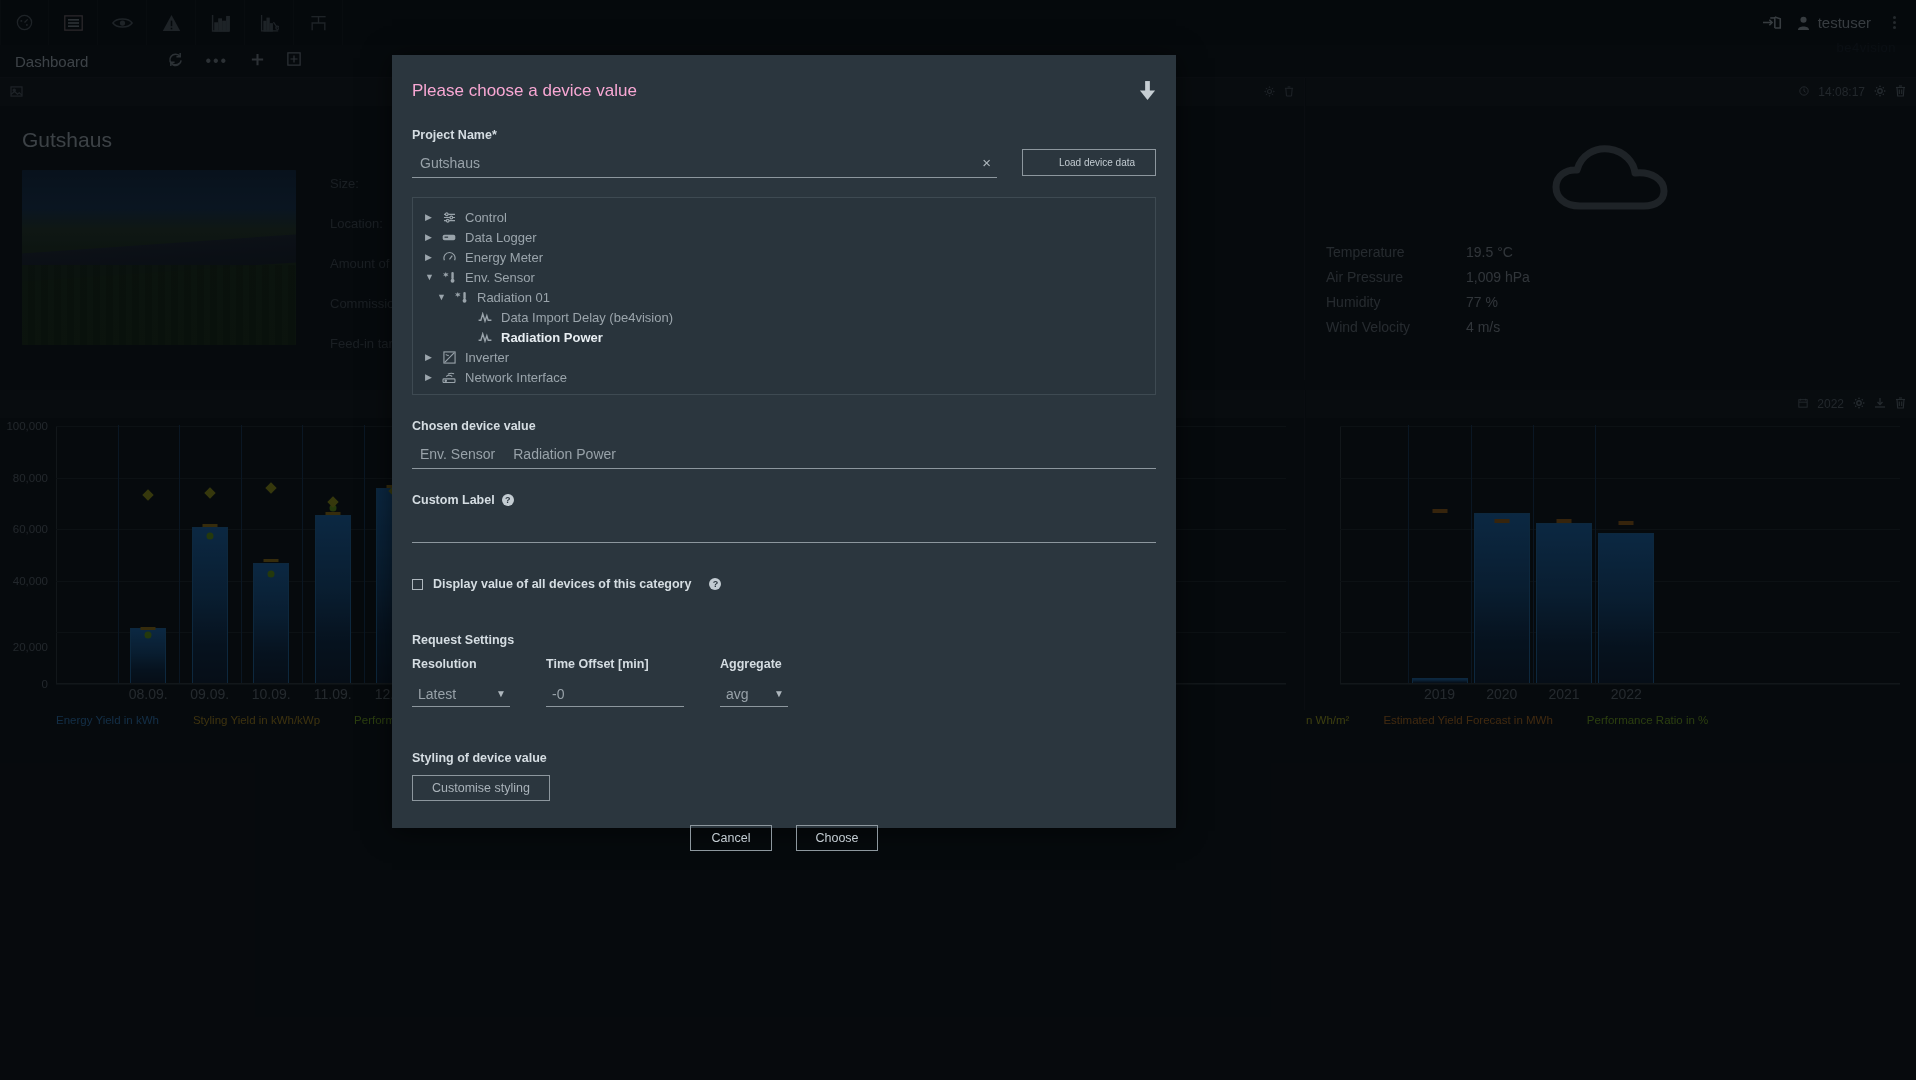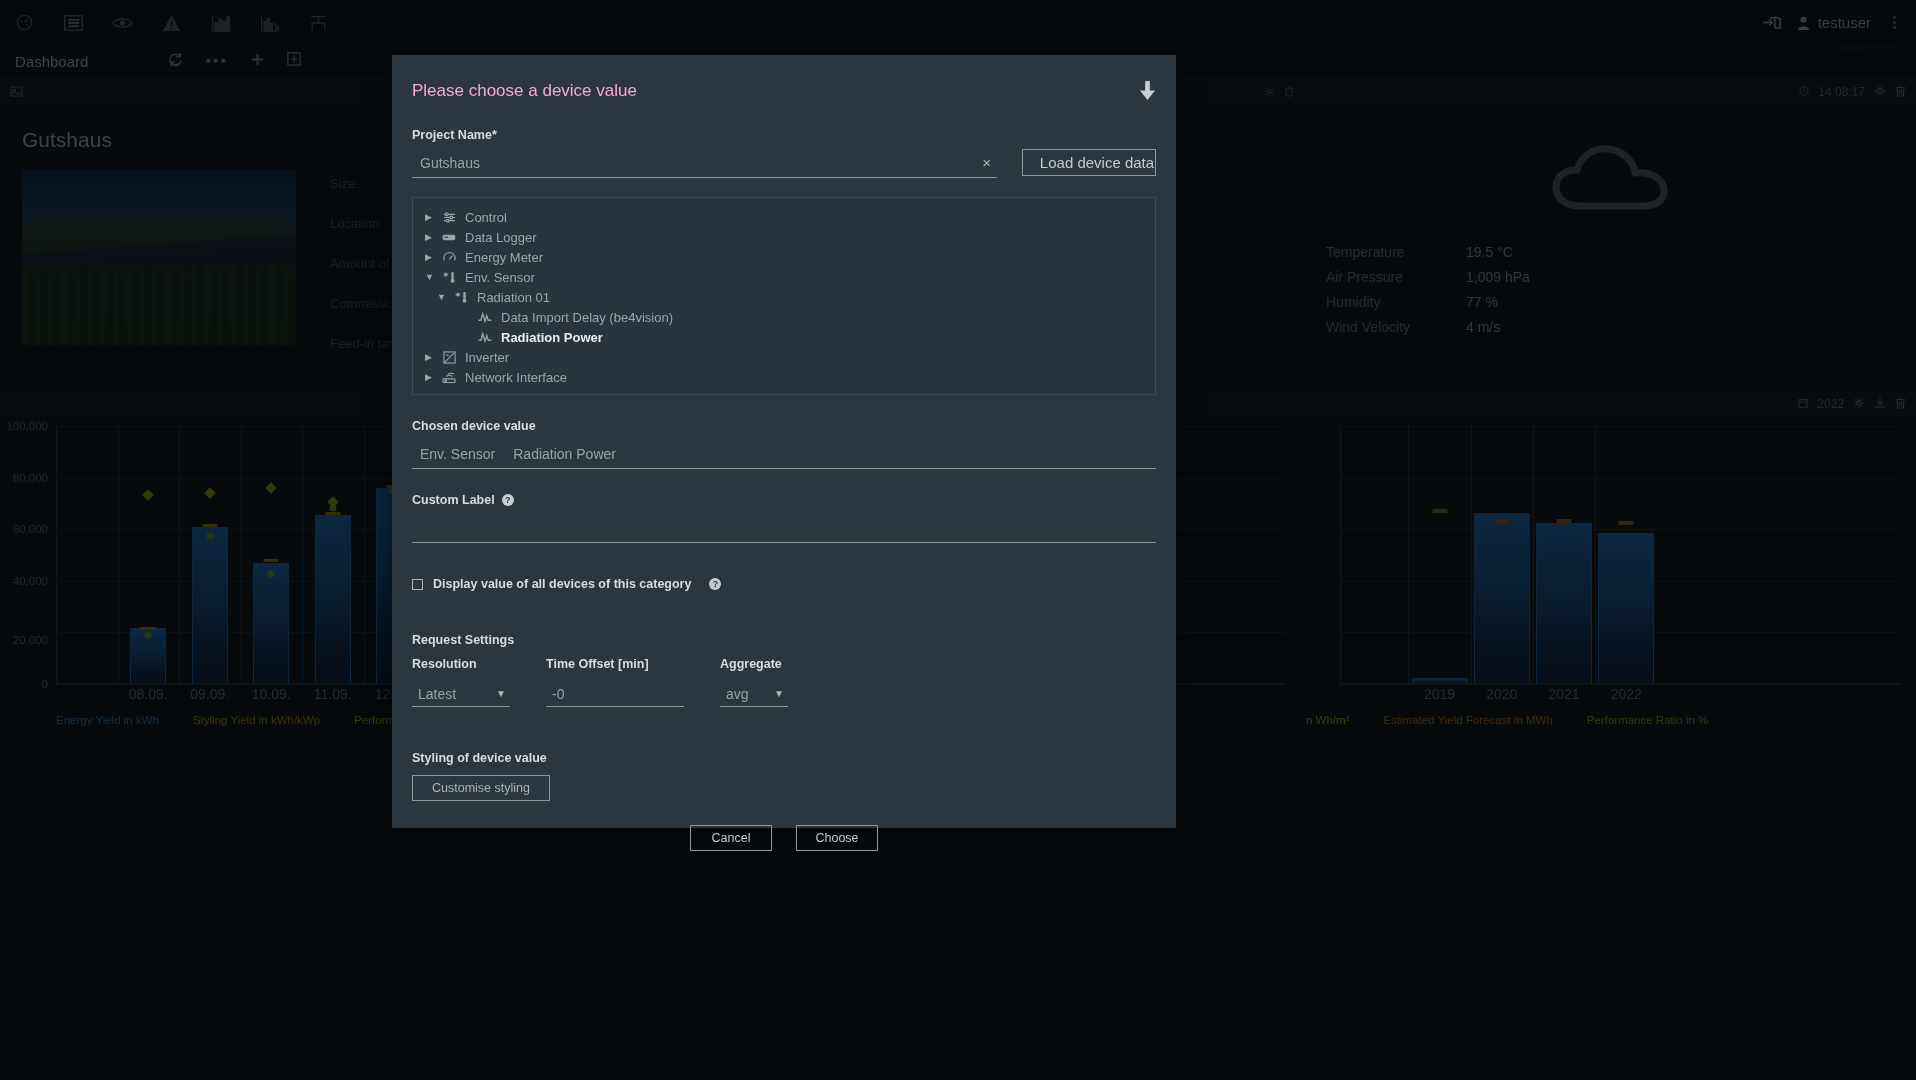--- a/index.html
+++ b/index.html
@@ -131,21 +131,21 @@
     position: relative; border-bottom: 1px solid #8d979e; height: 30px;
     display: flex; align-items: center; padding: 0 6px 0 8px; margin-top: 6px;
   }
   .underline-input .val { color: #98a2a9; font-size: 14px; }
   .underline-input .clear { margin-left: auto; color: #aeb7bd; font-size: 15px; cursor: pointer; }
   .row-project { display: flex; gap: 0; align-items: flex-end; }
   .row-project .inp { flex: 1; }
   .btn-load {
     width: 134px; height: 27px; margin-left: 25px; margin-bottom: 2px;
     border: 1px solid #8d979e; background: transparent; color: #c3ccd2;
-    font-size: 15px; font-family: "Liberation Sans", sans-serif; cursor: pointer; padding-left: 16px;
+    font-size: 10px; font-family: "Liberation Sans", sans-serif; cursor: pointer; padding-left: 16px;
   }
 
   .tree {
     margin-top: 19px; height: 198px; border: 1px solid #3e4a52;
     background: #29343c; padding: 9px 0 0 0; overflow: hidden;
   }
   .tnode { display: flex; align-items: center; height: 20px; font-size: 13px; color: #9ba5ac; }
   .tnode .caret { width: 9px; margin-right: 7px; color: #9ba5ac; font-size: 9px; }
   .tnode .tico { width: 16px; margin-right: 8px; display: flex; justify-content: center; color: #99a3aa; }
   .tnode.sel { color: #e8eef2; font-weight: bold; }
@@ -399,21 +399,21 @@
 
   <div class="chart-left">
     <div class="panel-head"></div>
     <div style="position:relative;margin:8px 0 0 56px;height:258px;">
       <div class="plot" id="plotLeft" style="width: 1230px; height: 258px;">
           <div class="axis-y"></div>
           <div class="axis-x"></div>
           <div class="gridline" style="top: 258px;"></div>
           <div class="ytick" style="top: 258px;">0</div>
           <div class="gridline" style="top: 206.4px;"></div>
-          <div class="ytick" style="top: 214px;">20,000</div>
+          <div class="ytick" style="top: 221px;">20,000</div>
           <div class="gridline" style="top: 154.8px;"></div>
           <div class="ytick" style="top: 154.8px;">40,000</div>
           <div class="gridline" style="top: 103.2px;"></div>
           <div class="ytick" style="top: 103.2px;">60,000</div>
           <div class="gridline" style="top: 51.6px;"></div>
           <div class="ytick" style="top: 51.6px;">80,000</div>
           <div class="gridline" style="top: 0px;"></div>
           <div class="ytick" style="top: 0px;">100,000</div>
           <div class="bar" style="left: 74.25px; width: 36px; height: 55.47px;"></div>
           <div class="marker-dash" style="left: 92.25px; top: 201.24px;"></div>

